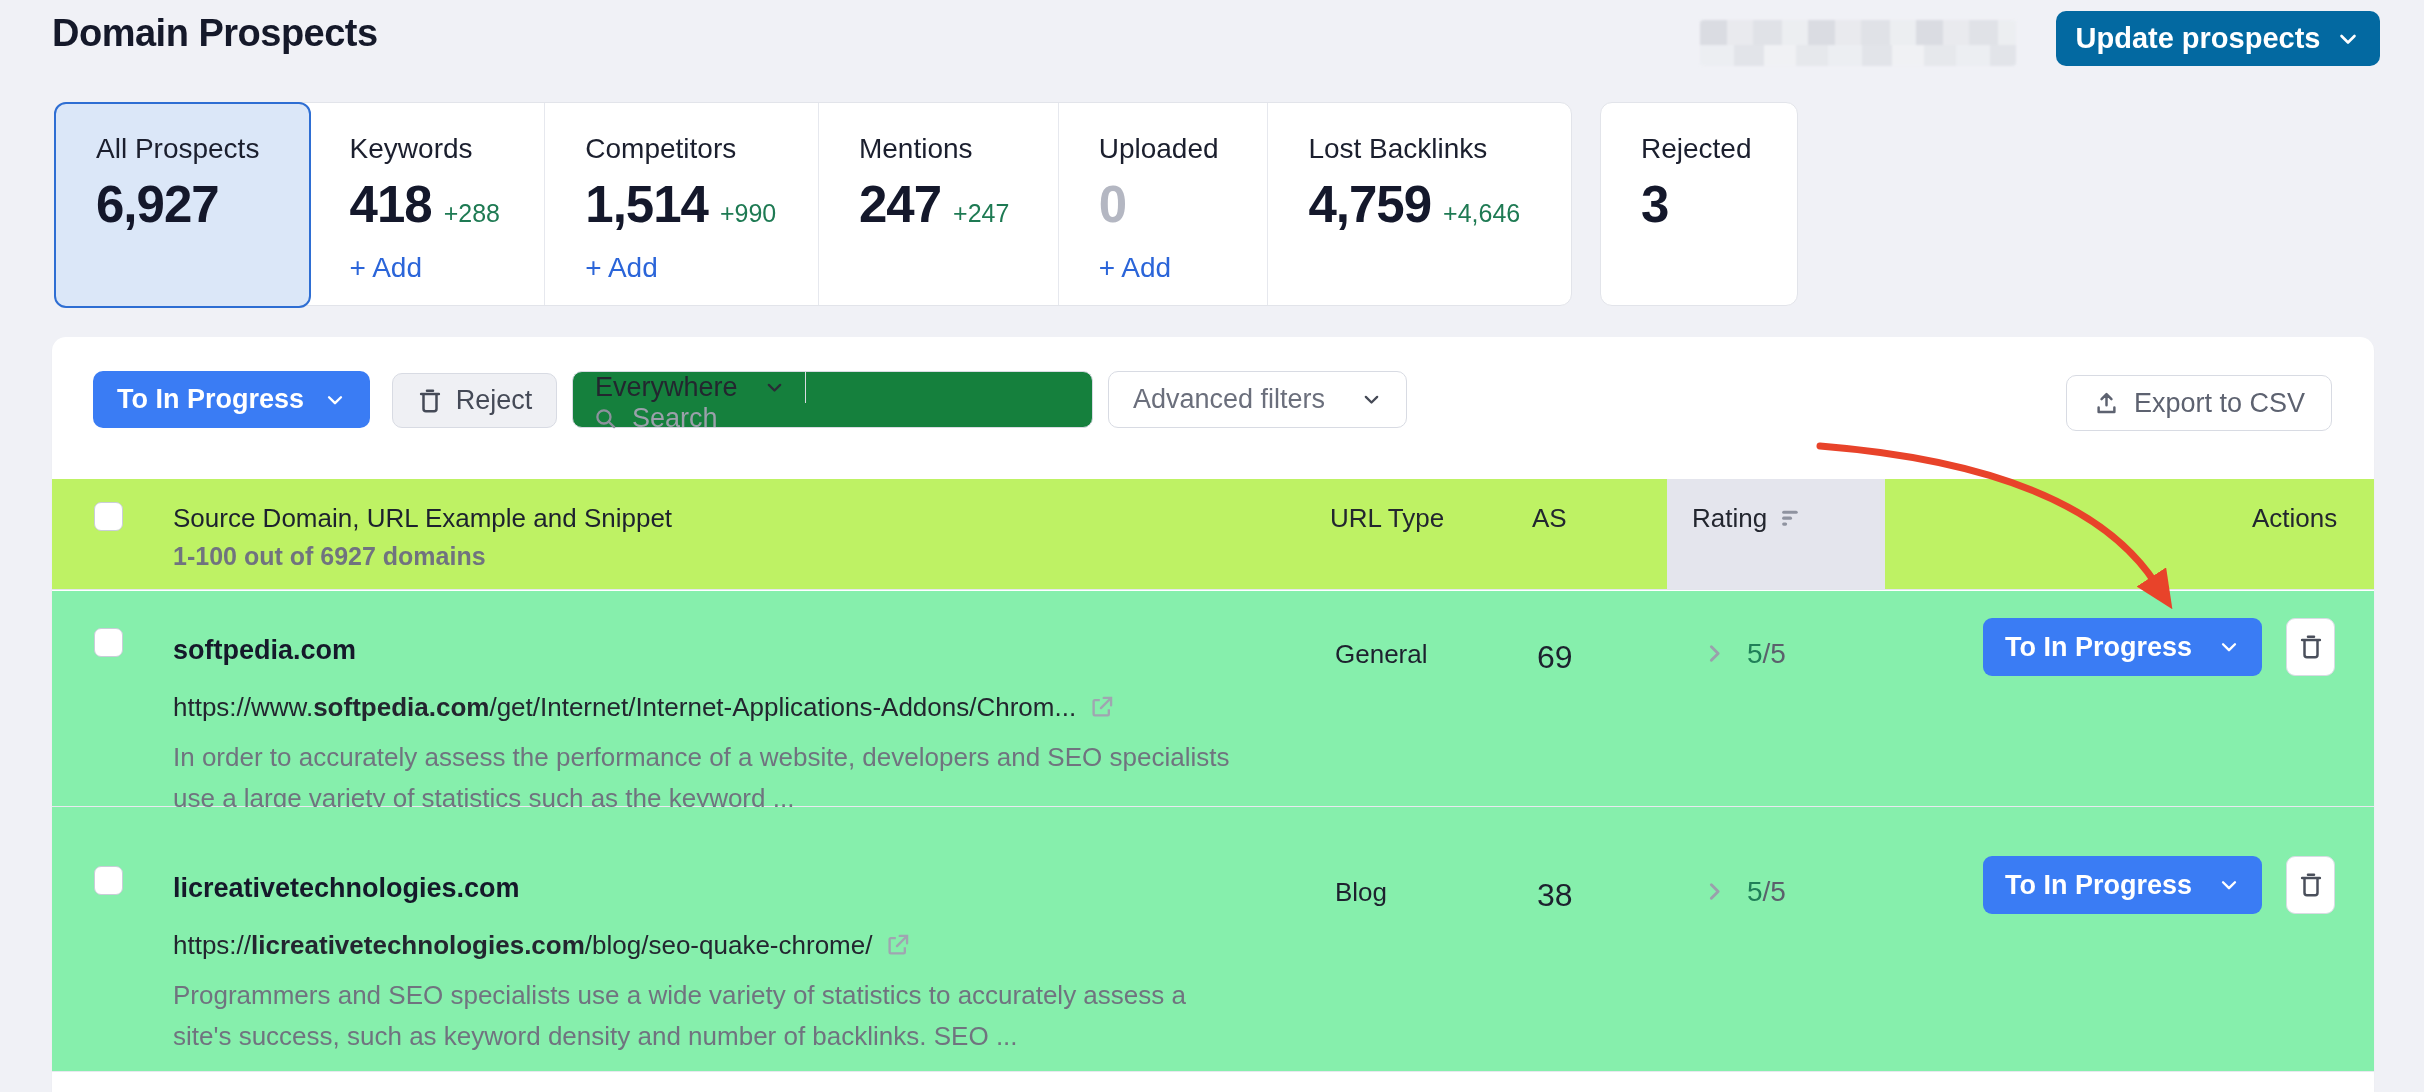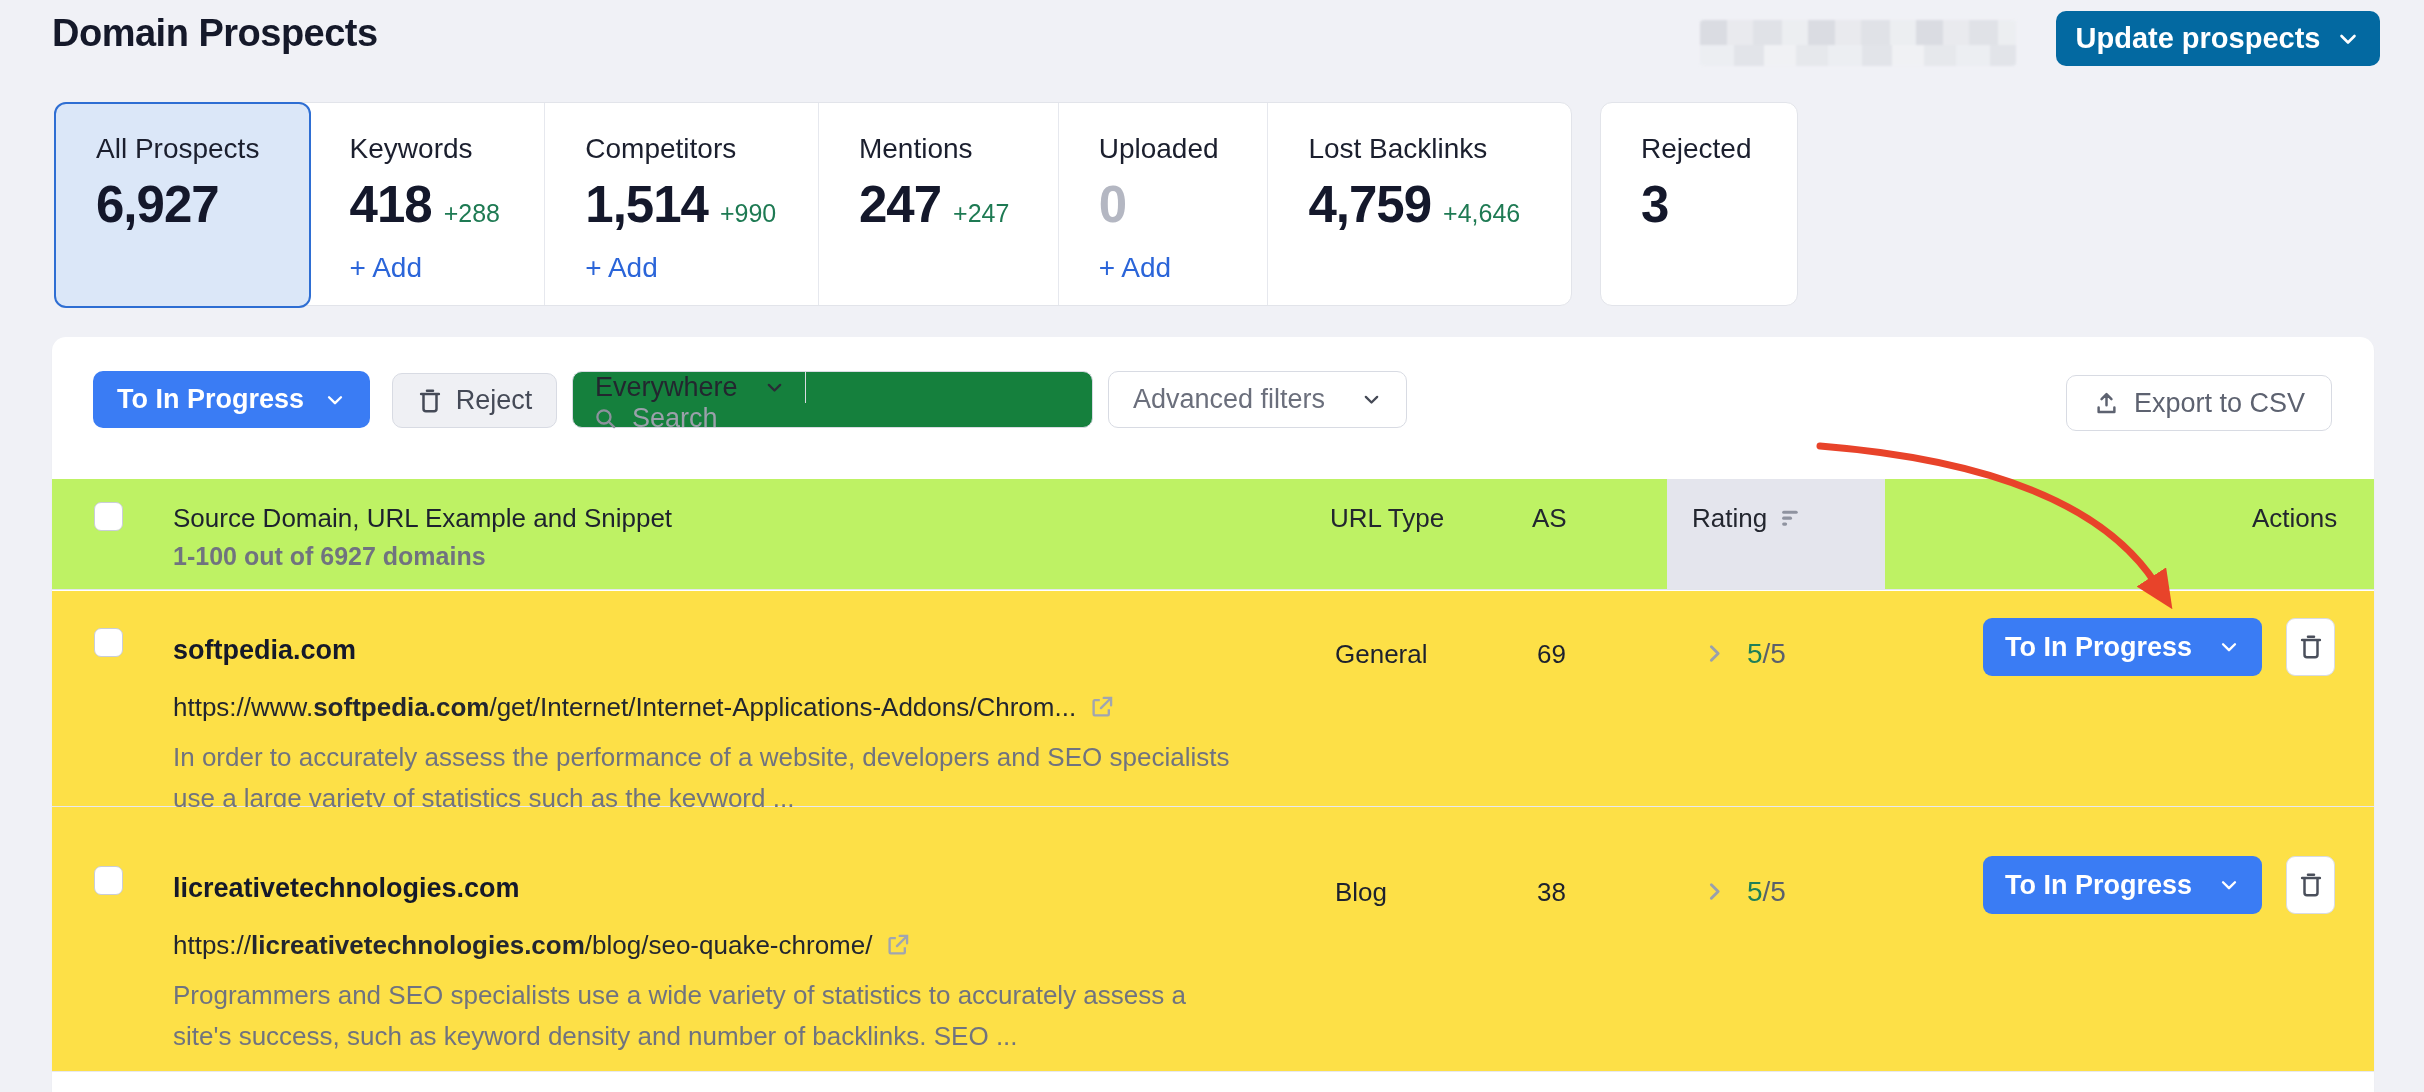--- a/index.html
+++ b/index.html
@@ -49,31 +49,31 @@
   
   .thead { position:absolute; left:0; top:142px; width:100%; height:111px; background:#bef264; border-bottom:1px solid #e3e5ec; }
   .rating-colhl { position:absolute; left:1615px; top:0; width:218px; height:100%; background:#e4e5ed; }
   .checkbox { position:absolute; width:29px; height:29px; background:#fff; border:1.5px solid #c9cdd8; border-radius:7px; cursor:pointer; }
   .th-src { position:absolute; left:121px; top:24px; font-size:26px; font-weight:500; color:#1d212e; }
   .th-range { position:absolute; left:121px; top:63px; font-size:25px; color:#70737f;font-weight:bold; }
   .th { position:absolute; top:24px; font-size:26px; color:#23262f; }
   .th-rating { display:flex; align-items:center; gap:12px; cursor:pointer; }
 
   
-  .trow { position:absolute; left:0; width:100%; border-bottom:1px solid #e8e9f0; background:#fde047; }
+  .trow { position:absolute; left:0; width:100%; border-bottom:1px solid #e8e9f0; background:#86efac; }
   #row1 { top:254px; height:216px; --dy:44px; }
   #row2 { top:470px; height:265px; --dy:66px; }
   .trow .checkbox { left:42px; top:calc(var(--dy) - 7px); }
   .rdomain { position:absolute; left:121px; top:var(--dy); font-size:27px; font-weight:700; color:#15192a; }
   .rurl { position:absolute; left:121px; top:calc(var(--dy) + 57px); font-size:26px; color:#23262f; display:flex; align-items:center; }
   .rurl .bold { font-weight:700; }
   .ext { margin-left:12px; color:#a0a5b1; cursor:pointer; }
   .rsnip { position:absolute; left:121px; top:calc(var(--dy) + 102px); width:1060px; font-size:26px; line-height:41px; color:#70737f; }
   .rtype { position:absolute; left:1283px; top:calc(var(--dy) + 4px); font-size:26px; color:#1d212e; }
-  .ras { position:absolute; left:1485px; top:calc(var(--dy) + 4px); font-size:26px; color:#1d212e; }
+  .ras { position:absolute; left:1485px; top:calc(var(--dy) + 4px); font-size:32px; color:#1d212e; }
   .rexp { position:absolute; left:1650px; top:calc(var(--dy) + 6px); color:#9aa0ac; cursor:pointer; }
   .rrating { position:absolute; left:1695px; top:calc(var(--dy) + 3px); font-size:28px; }
   .rating-val { color:#207f58; }
   .rating-max { color:#5b606c; }
   .rbtn { position:absolute; left:1931px; top:calc(var(--dy) - 17px); width:279px; height:58px; background:#3a7cf4; border:none; border-radius:9px;
     display:flex; align-items:center; justify-content:space-between; padding:0 22px; color:#fff; font-size:27px; font-weight:600; cursor:pointer; font-family:inherit; }
   .rtrash { position:absolute; left:2234px; top:calc(var(--dy) - 17px); width:49px; height:58px; background:#fff; border:1px solid #d8dbe3; border-radius:9px;
     display:flex; align-items:center; justify-content:center; color:#4a4f5b; cursor:pointer; }
 
   

